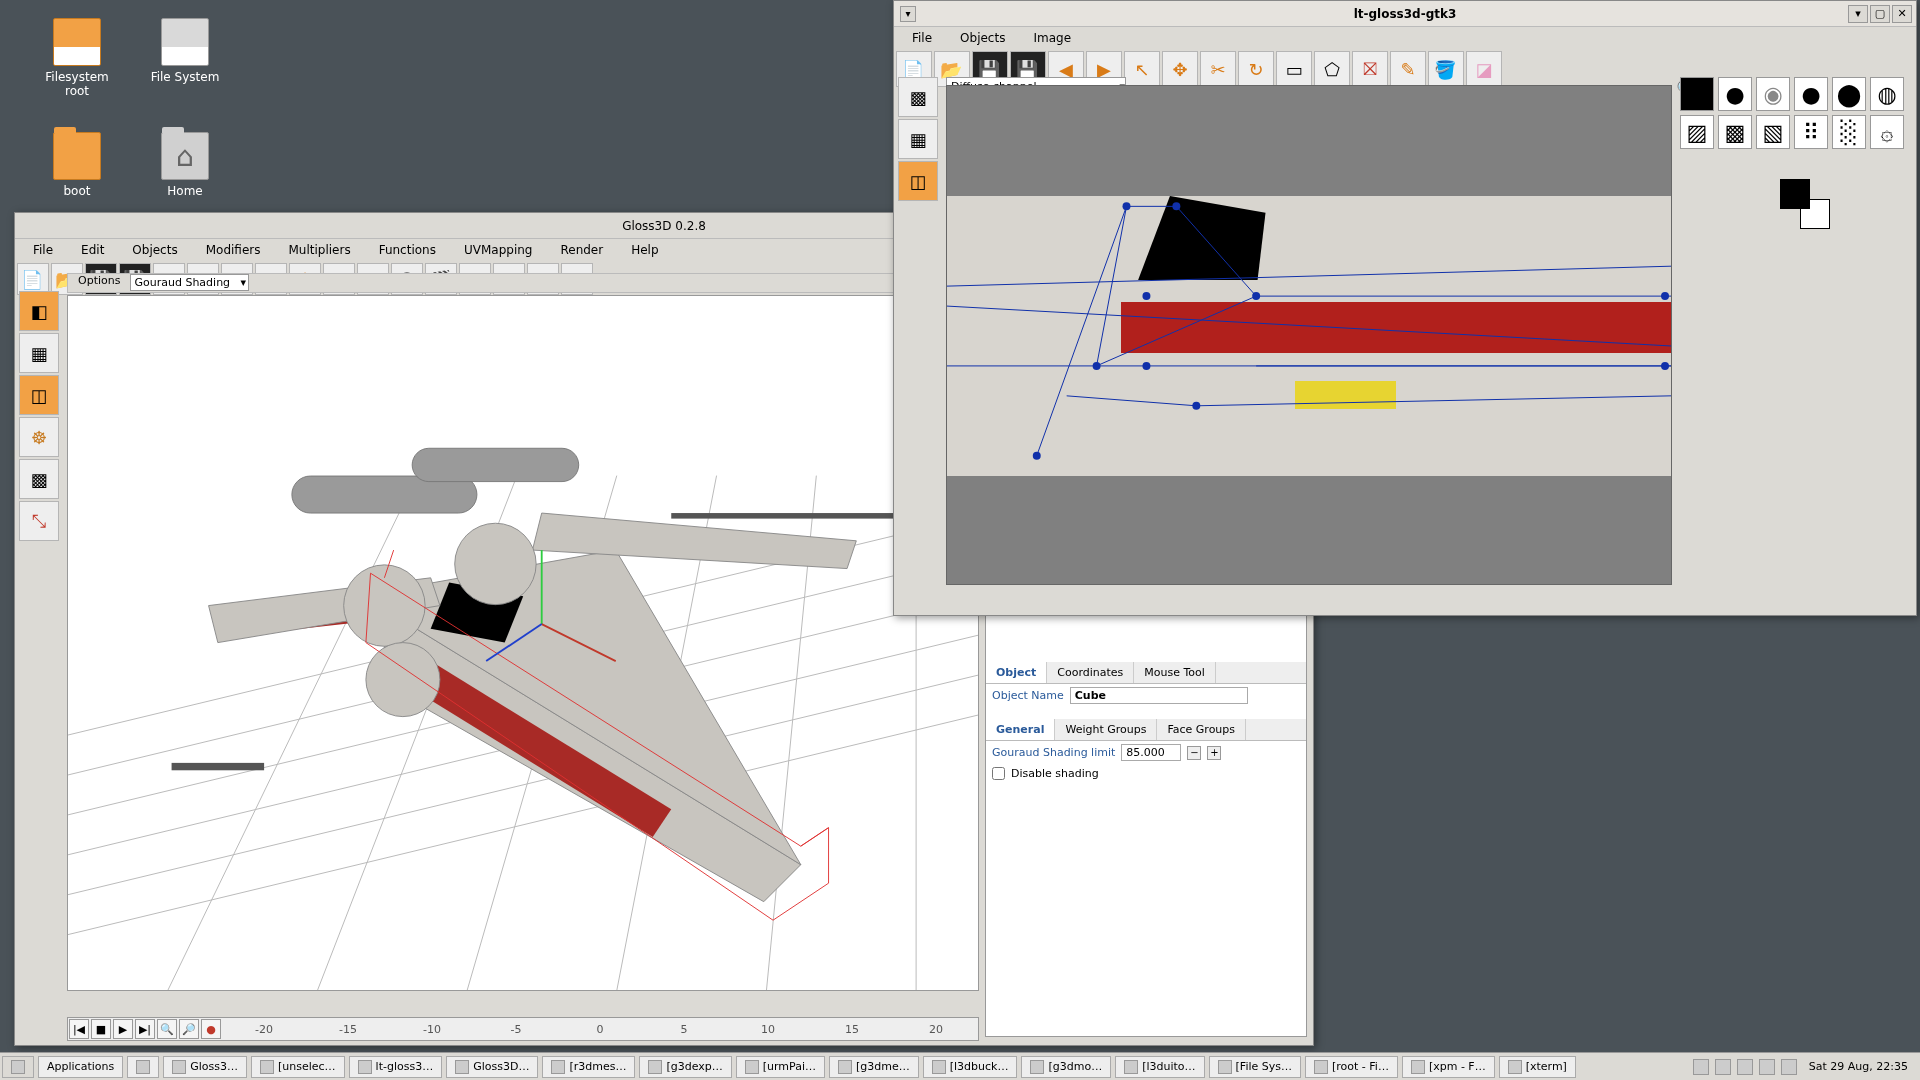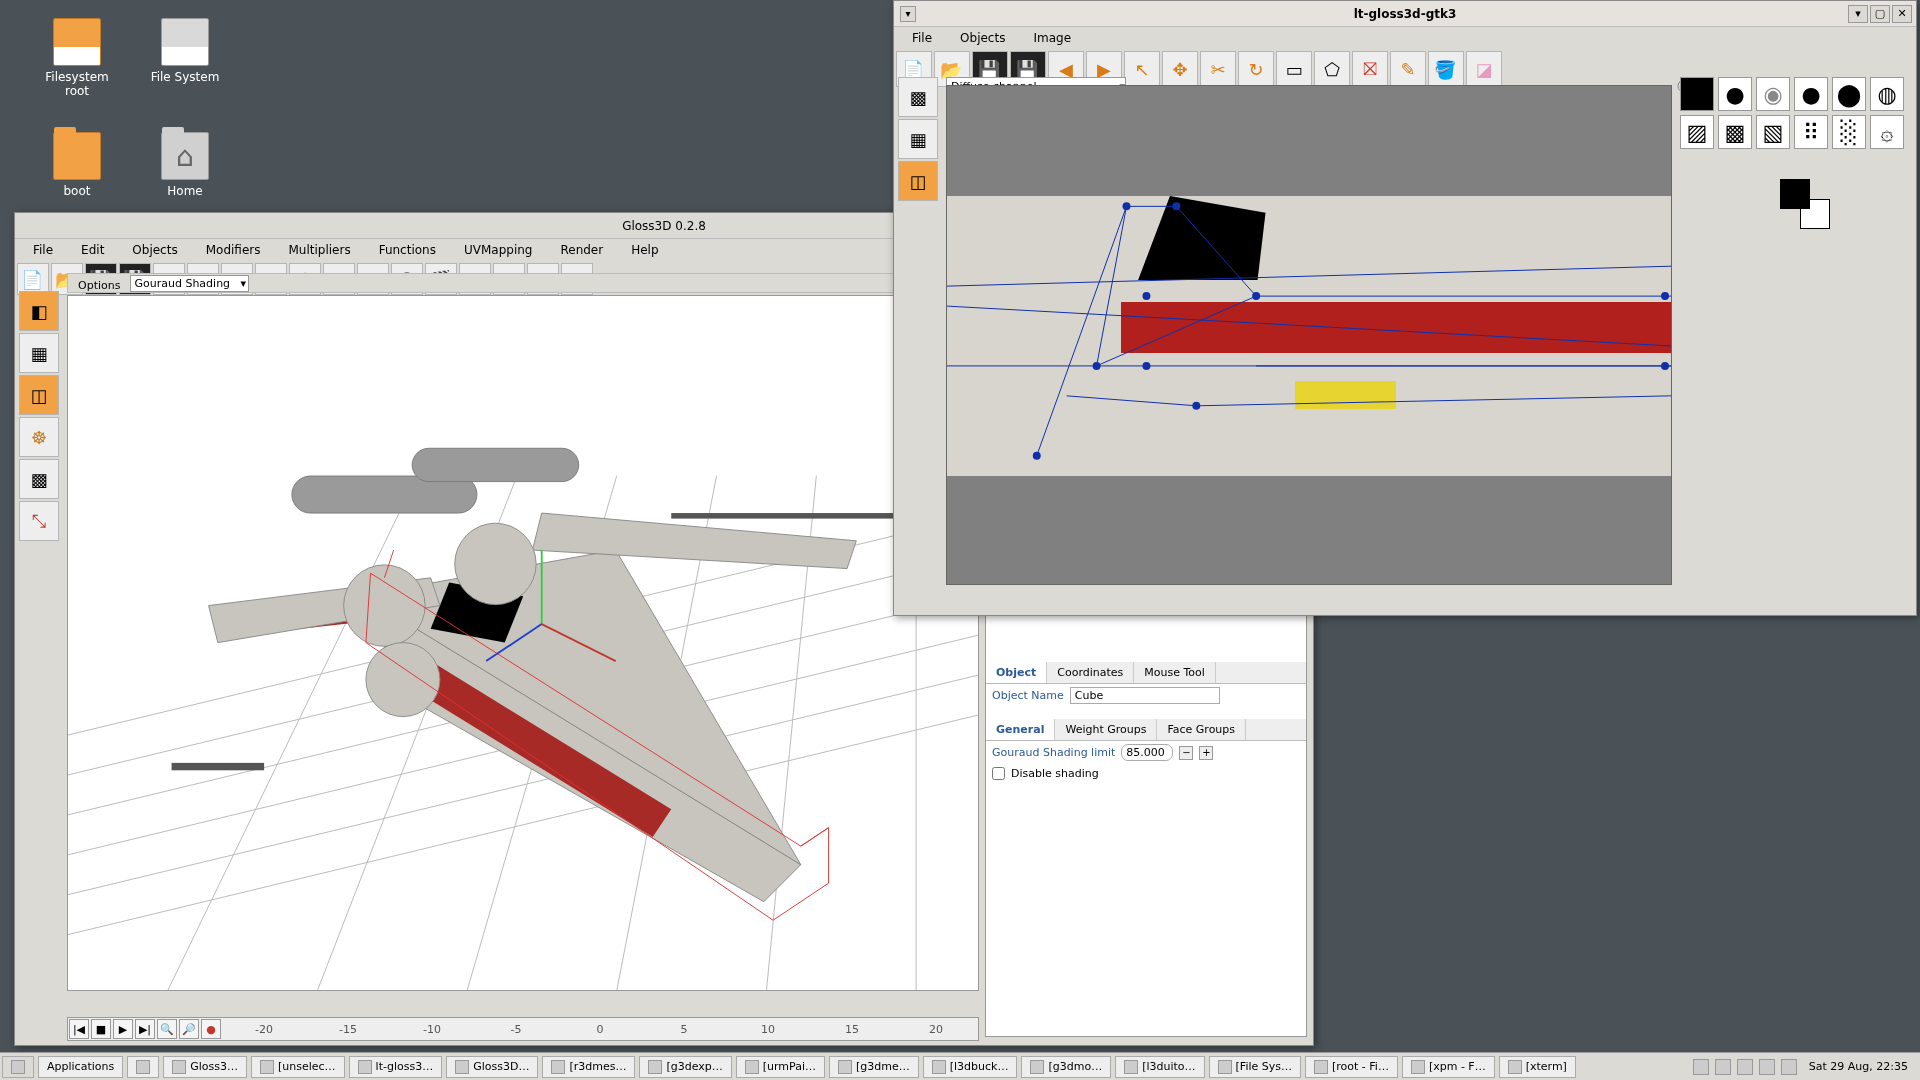--- a/index.html
+++ b/index.html
@@ -33,21 +33,21 @@
 .tbtn.big { width: 36px; height: 36px; }
 
 
 #gloss3d { left: 2px; top: 212px; width: 1300px; height: 834px; margin-left: 12px; }
 #gloss3d .viewport { position: absolute; left: 52px; top: 82px; width: 912px; height: 696px; background: #fff; border: 1px solid #999; overflow: hidden; }
 #gloss3d .sidetools { position: absolute; left: 4px; top: 78px; width: 44px; }
 #gloss3d .sidetools .tbtn { width: 40px; height: 40px; margin-bottom: 2px; }
 #gloss3d .timeline { position: absolute; left: 52px; bottom: 4px; width: 912px; height: 24px; background: #eee; border: 1px solid #999; display: flex; align-items: center; font-size: 11px; }
 #gloss3d .timeline .tick { flex: 1; text-align: center; color: #555; }
 #gloss3d .tctrl { width: 20px; height: 20px; border: 1px solid #999; margin: 0 1px; display: flex; align-items: center; justify-content: center; font-size: 11px; cursor: pointer; background: #f5f5f5; }
-#gloss3d .opt-row { position: absolute; left: 52px; top: 60px; width: 912px; height: 20px; display: flex; align-items: flex-end; font-size: 11px; background: #dcdad5; border: 1px solid #bbb; }
+#gloss3d .opt-row { position: absolute; left: 52px; top: 60px; width: 912px; height: 20px; display: flex; align-items: flex-start; font-size: 11px; background: #dcdad5; border: 1px solid #bbb; }
 #gloss3d .props { position: absolute; left: 970px; top: 400px; width: 322px; height: 424px; background: #fff; border: 1px solid #999; font-size: 11px; }
 .tabset { display: flex; border-bottom: 1px solid #bbb; background: #eee; }
 .tab { padding: 4px 10px; font-size: 11px; cursor: pointer; border-right: 1px solid #ccc; }
 .tab.active { background: #fff; font-weight: bold; color: #2a5a9a; }
 .proprow { display: flex; align-items: center; padding: 3px 6px; gap: 6px; }
 .proprow label { color: #2a5a9a; font-size: 11px; }
 .proprow input[type=text] { font-size: 11px; padding: 1px 4px; border: 1px solid #aaa; }
 .spinbtn { width: 14px; height: 14px; border: 1px solid #999; background: #eee; font-size: 10px; line-height: 1; cursor: pointer; }
 
 
@@ -244,30 +244,30 @@
 
   <div class="props">
     <div style="height:48px"></div>
     <div class="tabset">
       <div class="tab active">Object</div>
       <div class="tab">Coordinates</div>
       <div class="tab">Mouse Tool</div>
     </div>
     <div class="proprow">
       <label>Object Name</label>
-      <input type="text" style="width: 150px;" value="Cube">
+      <input type="text" style="width: 178px; font-weight: bold;" value="Cube">
     </div>
     <div class="tabset" style="margin-top:12px">
       <div class="tab active">General</div>
       <div class="tab">Weight Groups</div>
       <div class="tab">Face Groups</div>
     </div>
     <div class="proprow">
       <label>Gouraud Shading limit</label>
-      <input type="text" style="width: 52px; border-radius: 7px;" value="85.000">
+      <input type="text" style="width: 60px;" value="85.000">
       <button class="spinbtn">−</button>
       <button class="spinbtn">+</button>
     </div>
     <div class="proprow">
       <input type="checkbox" style="">
       <span>Disable shading</span>
     </div>
   </div>
 </div>
 

